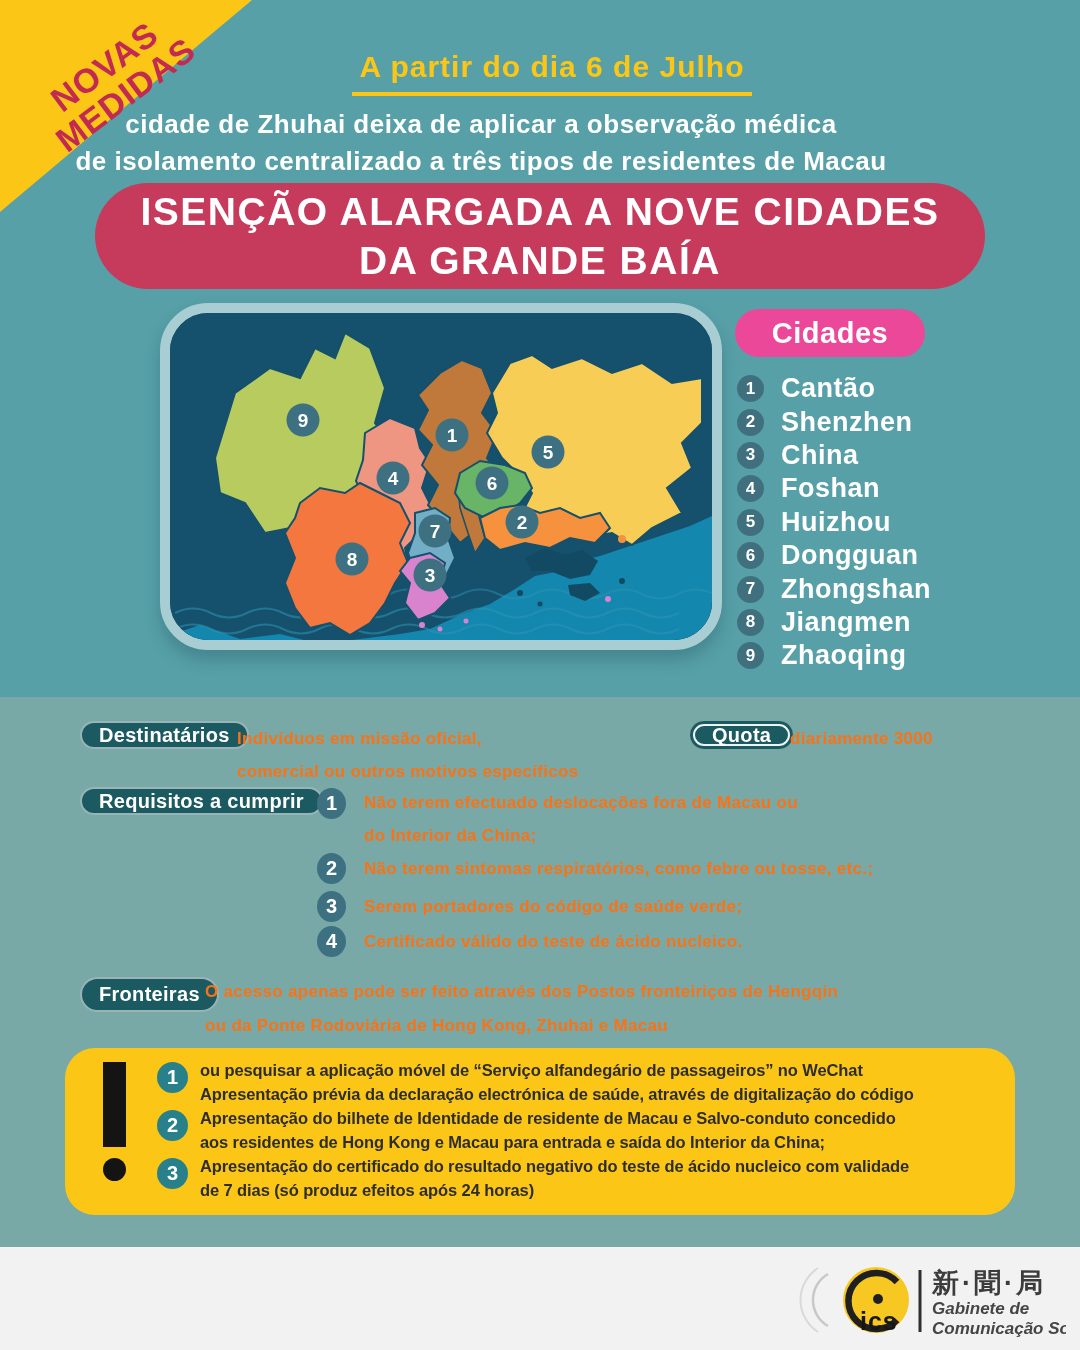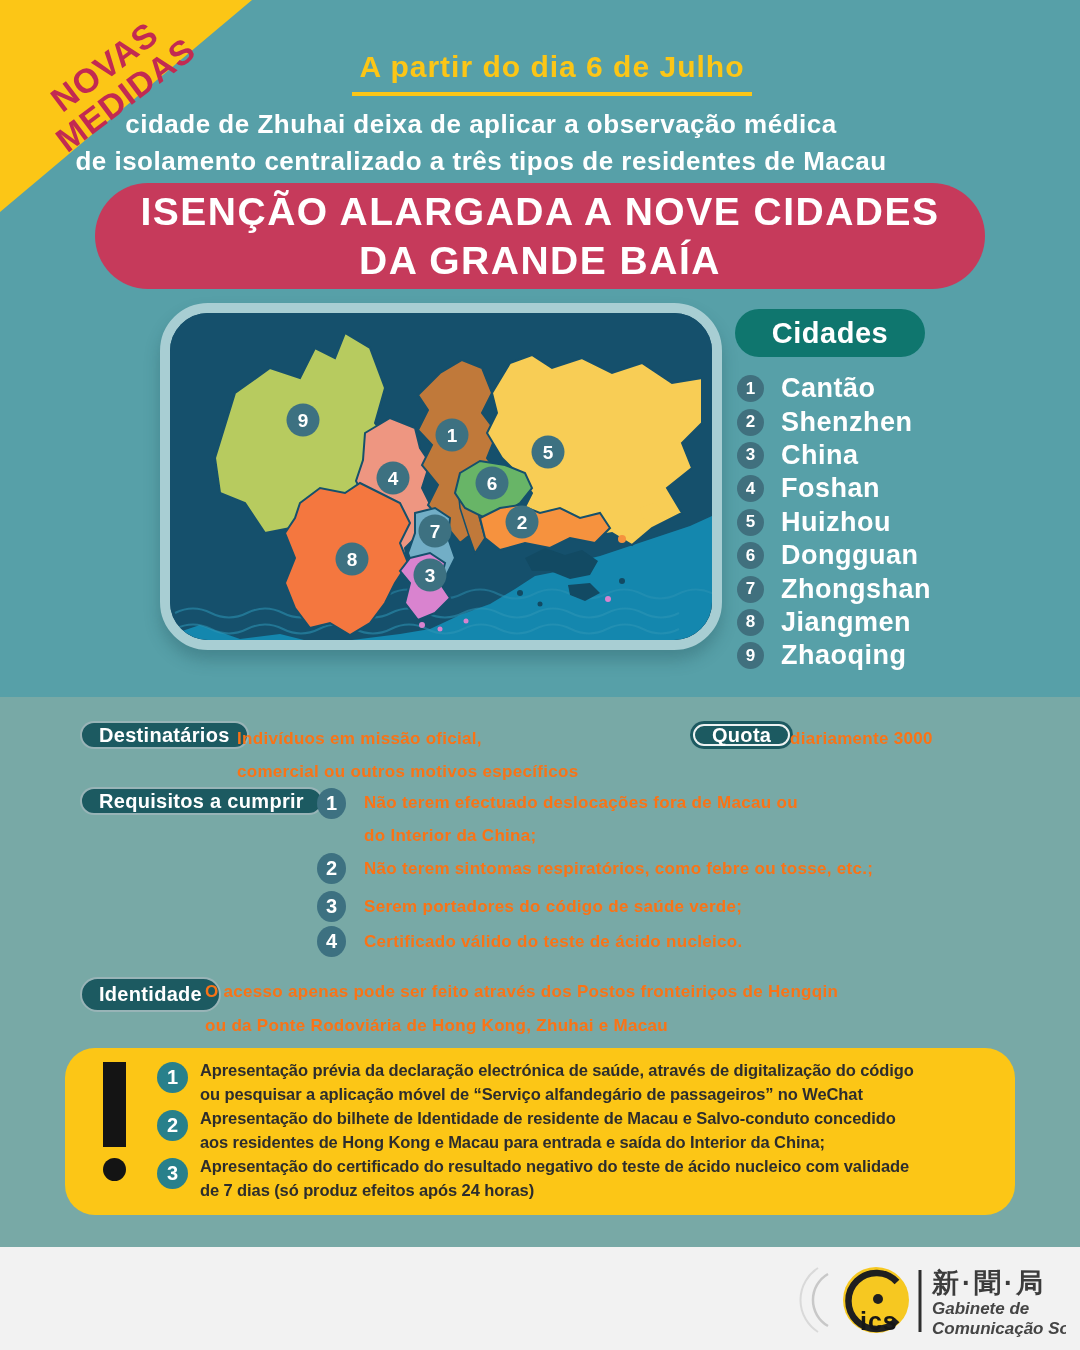--- a/index.html
+++ b/index.html
@@ -32,21 +32,21 @@
 
   
   .map-frame{position:absolute;left:160px;top:303px;width:562px;height:347px;box-sizing:border-box;
              background:#15506c;border:10px solid #a8ced3;border-radius:48px;overflow:hidden;
              box-shadow:0 10px 16px rgba(22,66,76,.28);}
   .map-frame svg{display:block;}
   .badge-txt{fill:#ffffff;font-weight:800;font-size:19px;text-anchor:middle;
              font-family:"Liberation Sans","DejaVu Sans",sans-serif;}
 
   
-  .cities-pill{position:absolute;left:735px;top:309px;width:190px;height:48px;background:#0f766e;
+  .cities-pill{position:absolute;left:735px;top:309px;width:190px;height:48px;background:#ec4899;
                border-radius:26px;display:flex;align-items:center;justify-content:center;
                color:#fff;font-size:29px;font-weight:800;letter-spacing:.5px;}
   .city-list{position:absolute;left:737px;top:372px;}
   .city-row{display:flex;align-items:center;height:33.4px;}
   .city-num{width:27px;height:27px;border-radius:50%;background:#40707e;color:#fff;
             display:flex;align-items:center;justify-content:center;font-size:17px;
             font-weight:700;flex:0 0 27px;}
   .city-name{margin-left:17px;color:#fff;font-size:27px;font-weight:800;letter-spacing:.5px;}
 
   
@@ -249,35 +249,35 @@
   <div class="req-circle" style="left:317px;top:891px;">3</div>
   <div class="body-text" style="left:364px;top:890px;">
     <span>Serem portadores do código de saúde verde;</span>
   </div>
   <div class="req-circle" style="left:317px;top:926px;">4</div>
   <div class="body-text" style="left:364px;top:925px;">
     <span>Certificado válido do teste de ácido nucleico.</span>
   </div>
 
   <div class="pill" style="left:80px;top:977px;height:35px;font-size:20px;">
-    <span>Identidade</span>
+    <span>Fronteiras</span>
   </div>
   <div class="body-text" style="left:205px;top:975px;line-height:33.5px;">
     <span>O acesso apenas pode ser feito através dos Postos fronteiriços de Hengqin</span>
     <span>ou da Ponte Rodoviária de Hong Kong, Zhuhai e Macau</span>
   </div>
 
   <div class="notice"></div>
   <div class="excl-bar"></div>
   <div class="excl-dot"></div>
 
   <div class="notice-circle" style="left:157px;top:1062px;">1</div>
   <div class="notice-text" style="left:200px;top:1058px;">
+    <span>ou pesquisar a aplicação móvel de “Serviço alfandegário de passageiros” no WeChat</span>
     <span>Apresentação prévia da declaração electrónica de saúde, através de digitalização do código</span>
-    <span>ou pesquisar a aplicação móvel de “Serviço alfandegário de passageiros” no WeChat</span>
   </div>
   <div class="notice-circle" style="left:157px;top:1110px;">2</div>
   <div class="notice-text" style="left:200px;top:1106px;">
     <span>Apresentação do bilhete de Identidade de residente de Macau e Salvo-conduto concedido</span>
     <span>aos residentes de Hong Kong e Macau para entrada e saída do Interior da China;</span>
   </div>
   <div class="notice-circle" style="left:157px;top:1158px;">3</div>
   <div class="notice-text" style="left:200px;top:1154px;">
     <span>Apresentação do certificado do resultado negativo do teste de ácido nucleico com validade</span>
     <span>de 7 dias (só produz efeitos após 24 horas)</span>

